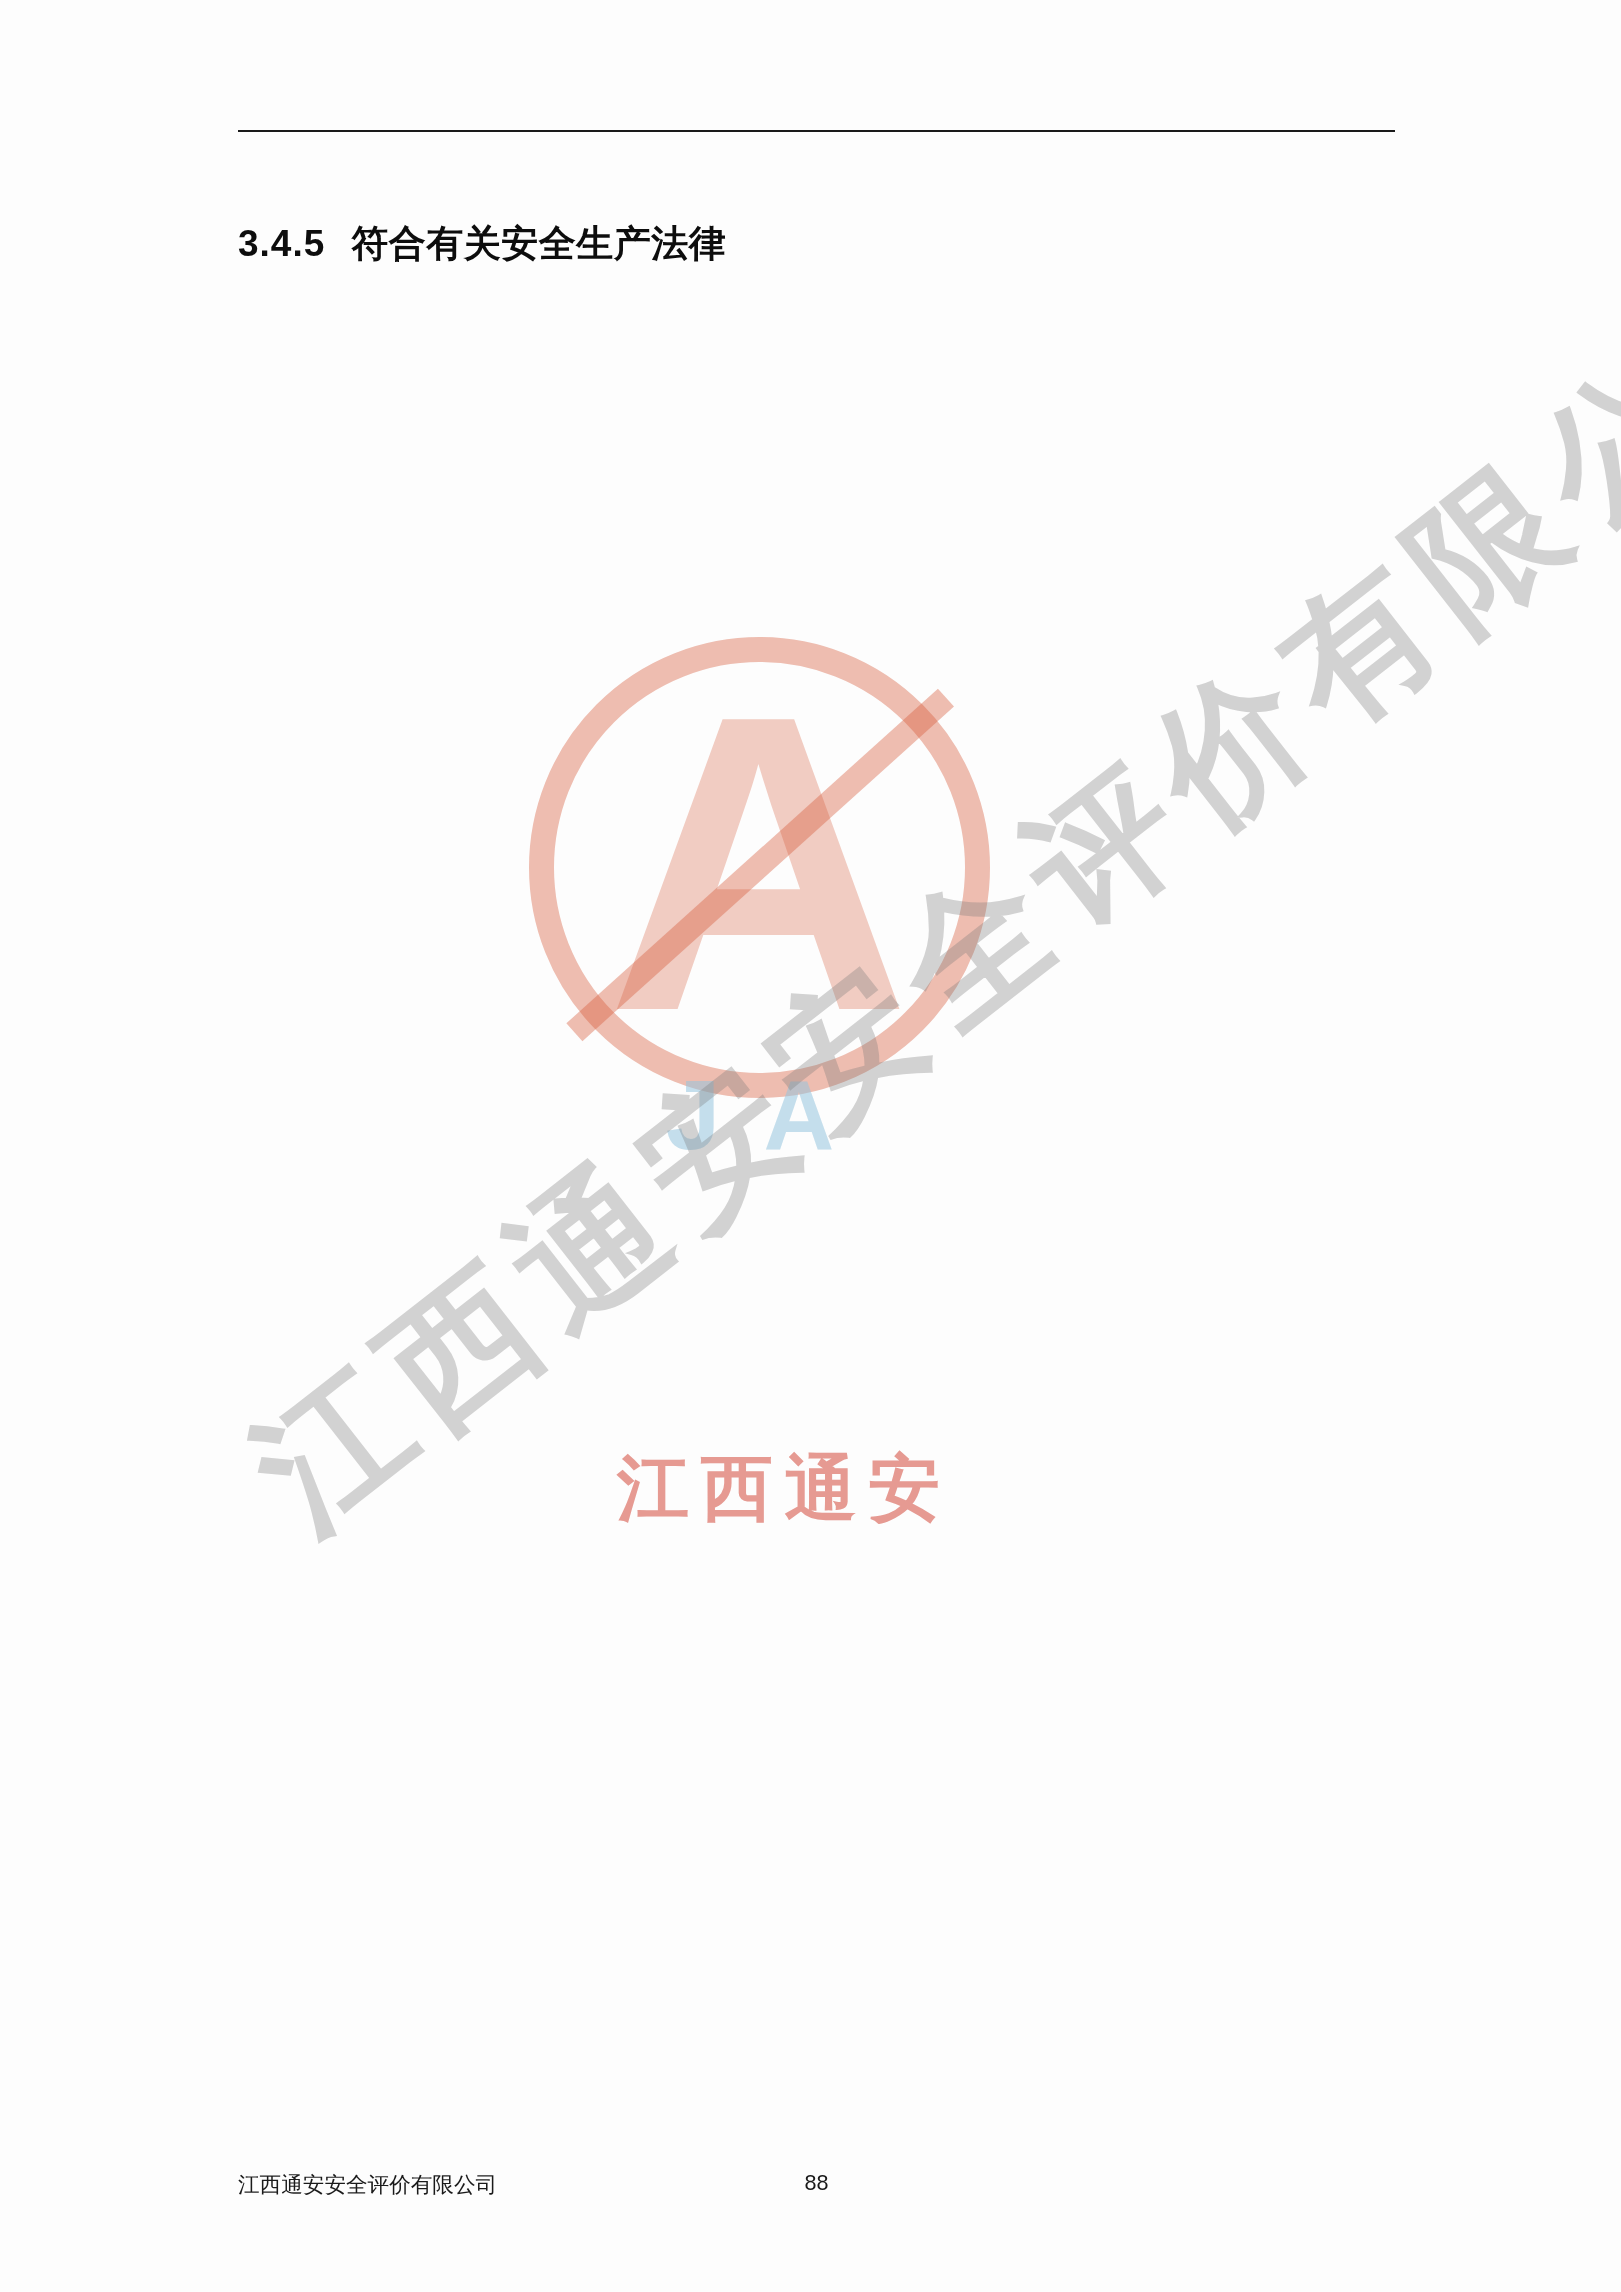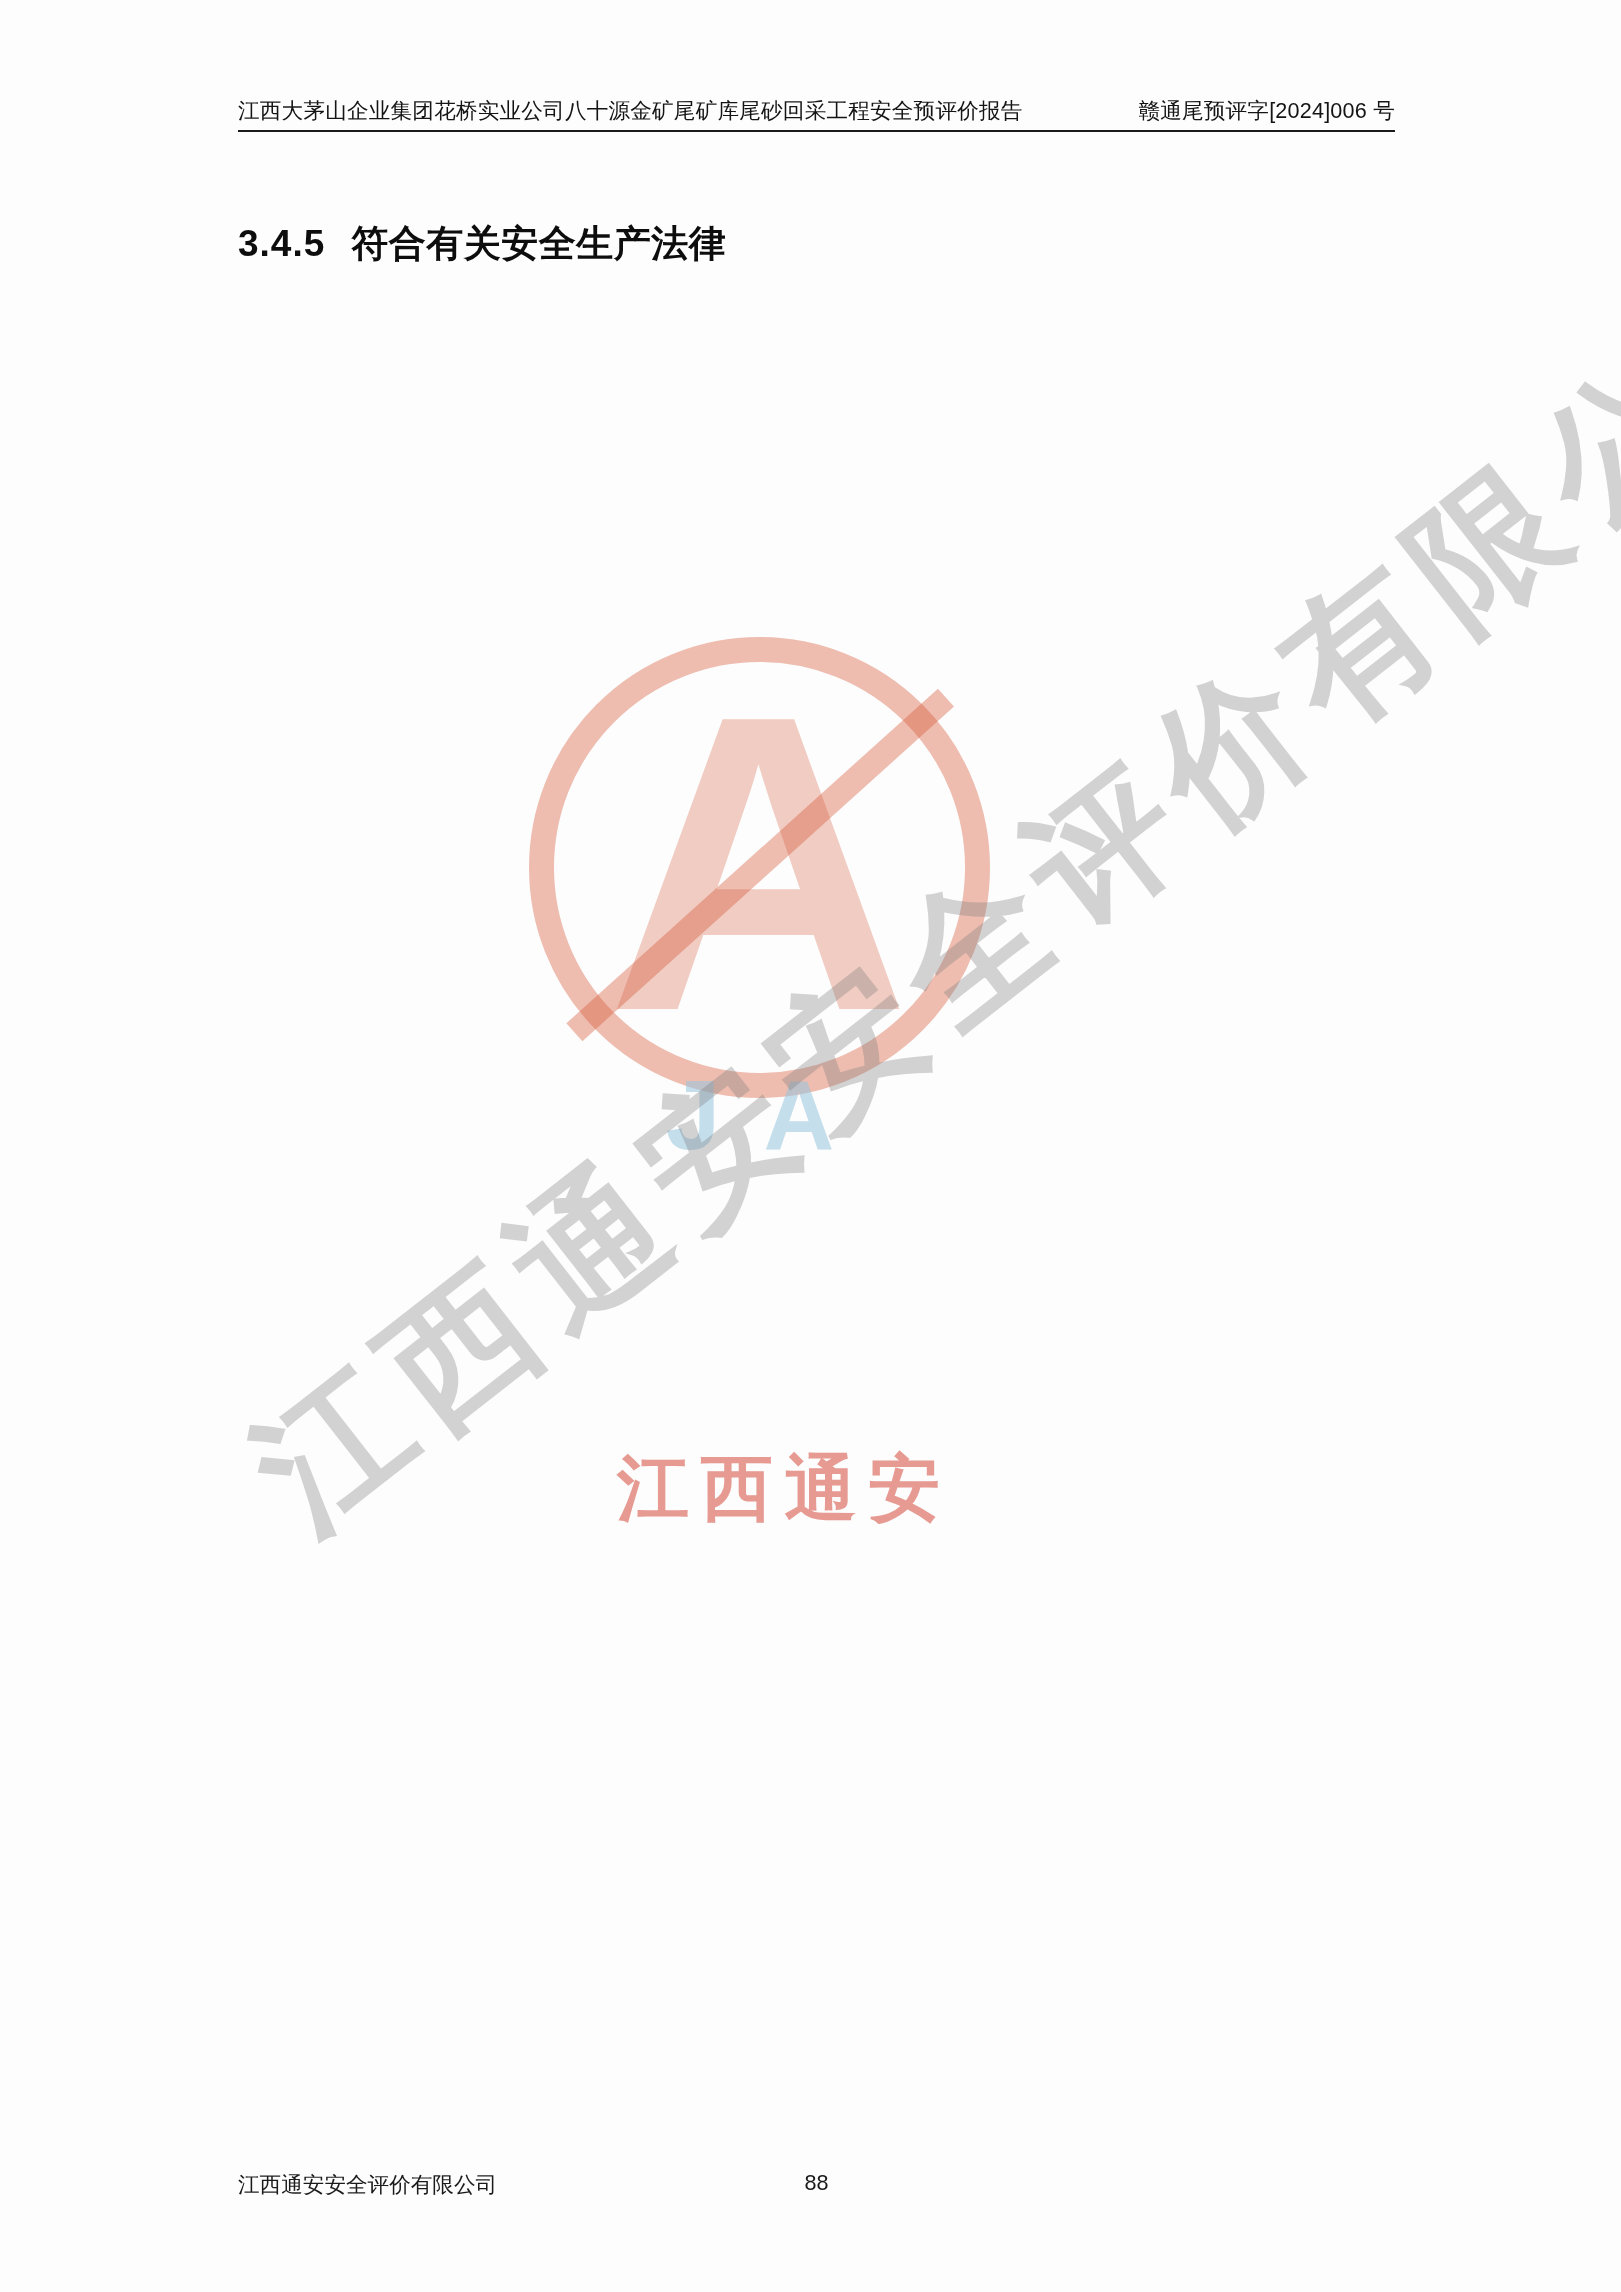--- a/index.html
+++ b/index.html
@@ -167,24 +167,20 @@
     top: 0;
     width: 100%;
     text-align: center;
   }
 </style>
 </head>
 <body>
 
 <div class="page">
 
-  <div class="header">
-    <span class="header-left">江西大茅山企业集团花桥实业公司八十源金矿尾矿库尾砂回采工程安全预评价报告</span>
-    <span class="header-right">赣通尾预评字[2024]006 号</span>
-  </div>
   <div class="header-rule"></div>
 
   <div class="watermark">
     <div class="wm-circle"></div>
     <div class="wm-a">A</div>
     <div class="wm-slash"></div>
     <div class="wm-jxta">J   A</div>
     <div class="wm-red-text">江西通安</div>
     <div class="wm-diag">江西通安安全评价有限公司</div>
   </div>

